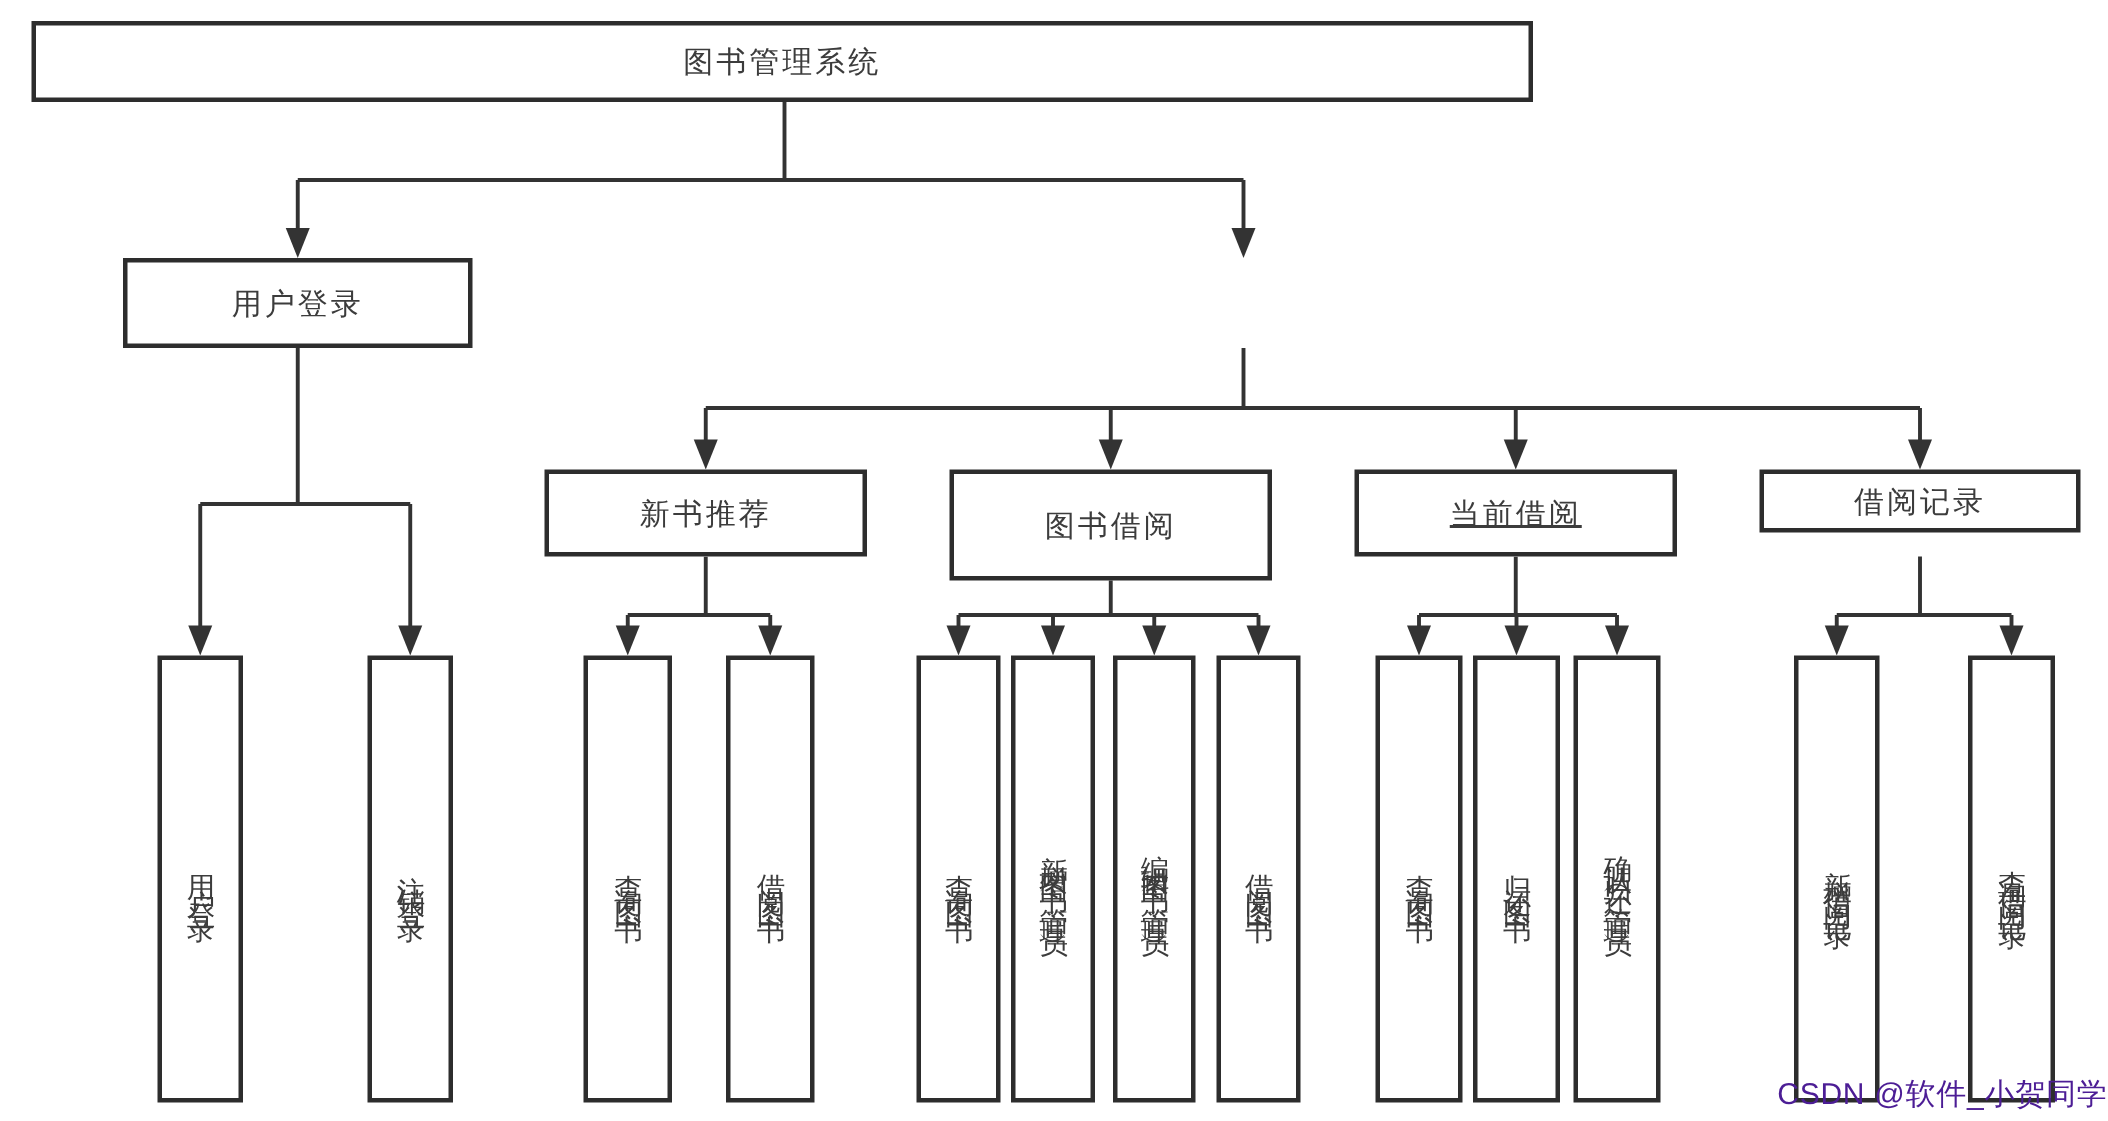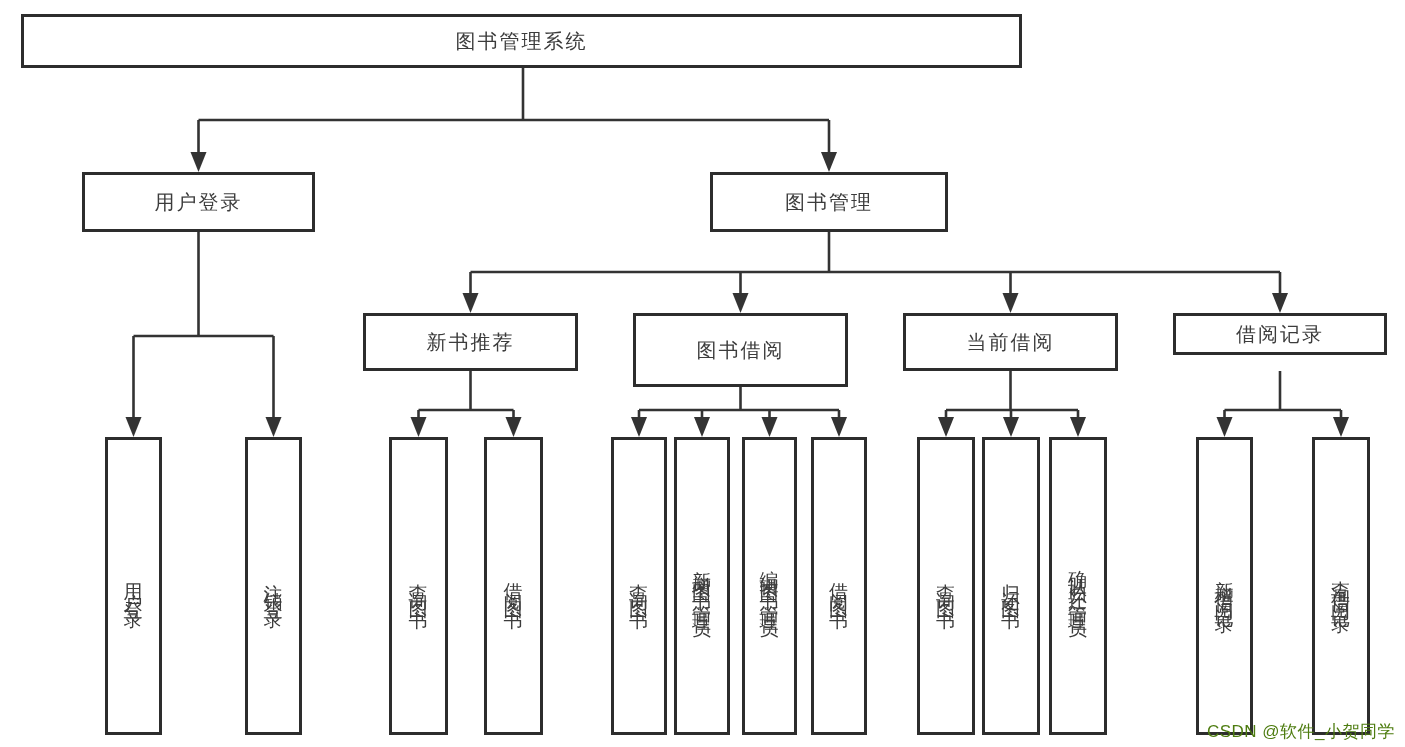--- a/index.html
+++ b/index.html
@@ -43,24 +43,24 @@
     letter-spacing: 7px;
   }
   #connector-svg {
     position: absolute;
     left: 0;
     top: 0;
     pointer-events: none;
   }
   #watermark {
     position: absolute;
-    right: 10px;
+    right: 0;
     bottom: 4px;
-    font-size: 17px;
-    color: #4d7c0f;
+    font-size: 20px;
+    color: #4c1d95;
     letter-spacing: 0.5px;
     white-space: nowrap;
   }
 </style>
 </head>
 <body>
 
 <div id="stage">
 
   <svg id="connector-svg" width="1405" height="747" viewBox="0 0 1405 747">
@@ -114,25 +114,24 @@
       <line x1="1224.5" y1="410" x2="1341" y2="410" stroke="#333333" stroke-width="2.6"></line>
       <line x1="1224.5" y1="410" x2="1224.5" y2="421" stroke="#333333" stroke-width="2.6"></line>
       <polygon points="1216.5,417 1232.5,417 1224.5,437" fill="#333333"></polygon>
       <line x1="1341" y1="410" x2="1341" y2="421" stroke="#333333" stroke-width="2.6"></line>
       <polygon points="1333,417 1349,417 1341,437" fill="#333333"></polygon>
     </svg>
 
   <div class="node hnode" style="left:21px; top:14px; width:1001px; height:54px;">图书管理系统</div>
 
   <div class="node hnode" style="left:82px; top:172px; width:233px; height:60px;">用户登录</div>
-  <div class="node hnode" style="left:710px; top:172px; width:238px; height:60px;">图书管理</div>
 
   <div class="node hnode" style="left:363px; top:313px; width:215px; height:58px;font-family:Liberation Mono, monospace;">新书推荐</div>
   <div class="node hnode" style="left:633px; top:313px; width:215px; height:74px;">图书借阅</div>
-  <div class="node hnode" style="left:903px; top:313px; width:215px; height:58px;">当前借阅</div>
+  <div class="node hnode" style="left:903px; top:313px; width:215px; height:58px;text-decoration:underline;">当前借阅</div>
   <div class="node hnode" style="left:1173px; top:313px; width:214px; height:42px;">借阅记录</div>
 
   <div class="node leaf" style="left:105px; top:437px; width:57px; height:298px;">用户登录</div>
   <div class="node leaf" style="left:245px; top:437px; width:57px; height:298px;">注销登录</div>
 
   <div class="node leaf" style="left:389px; top:437px; width:59px; height:298px;">查询图书</div>
   <div class="node leaf" style="left:484px; top:437px; width:59px; height:298px;">借阅图书</div>
 
   <div class="node leaf" style="left:611px; top:437px; width:56px; height:298px;">查询图书</div>
   <div class="node leaf long" style="left:674px; top:437px; width:56px; height:298px;">新增图书（管理员）</div>

